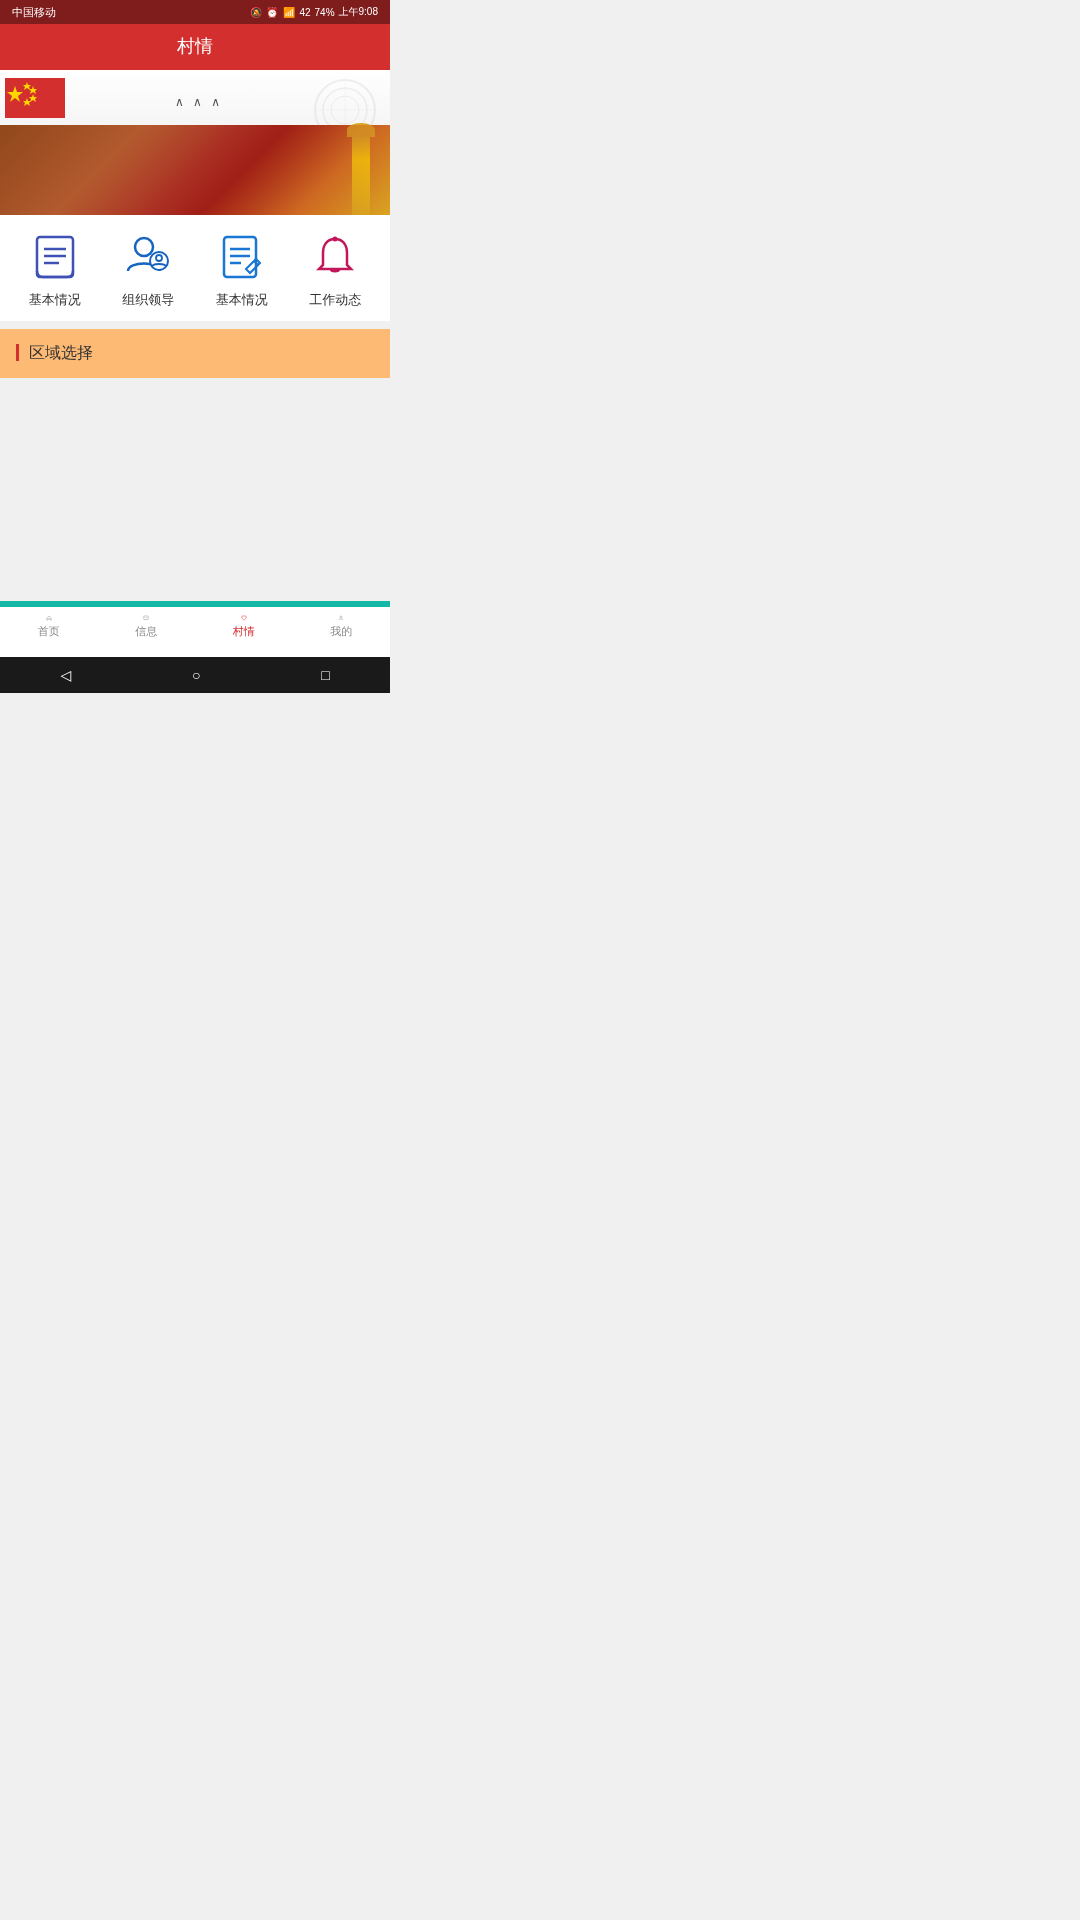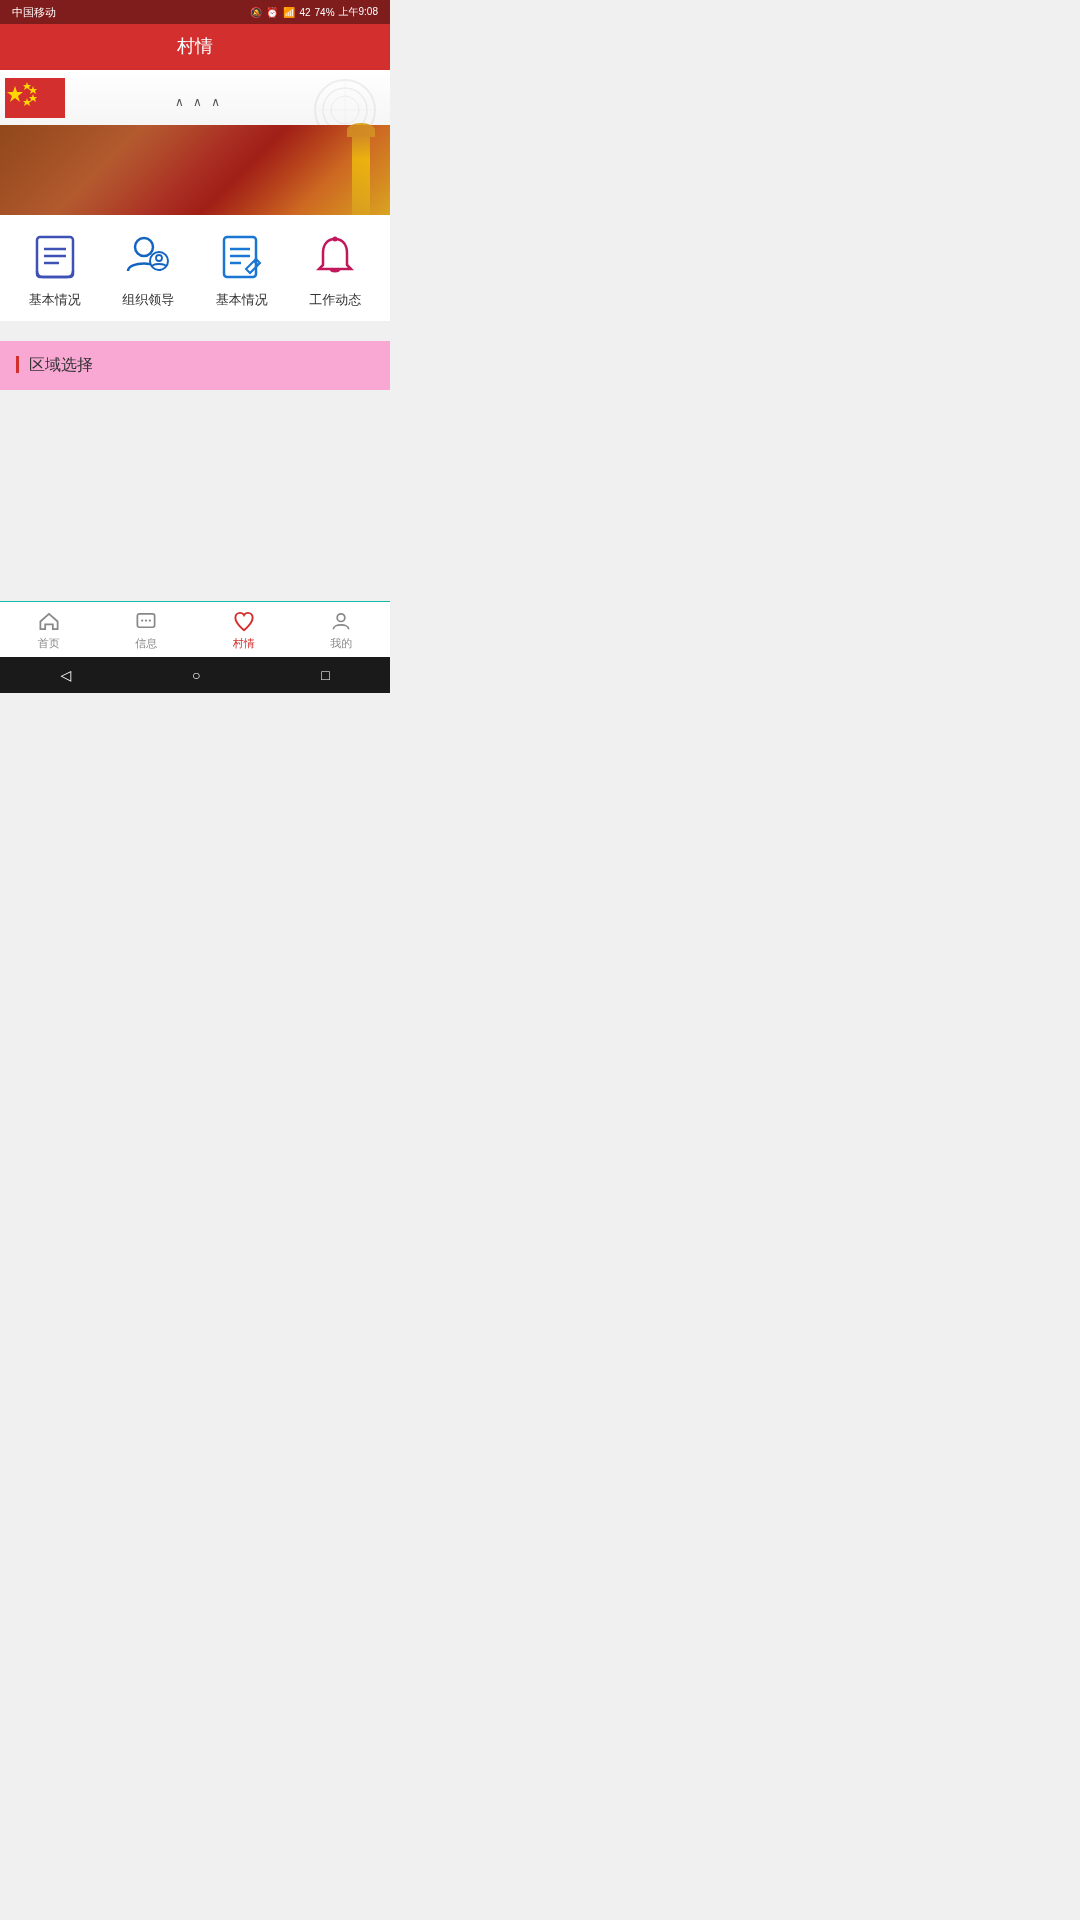--- a/index.html
+++ b/index.html
@@ -150,22 +150,22 @@
     }
 
     
     .icon-svg {
       width: 52px;
       height: 48px;
     }
 
     
     .section {
-      margin-top: 20px;
-      background: #f9a8d4;
+      margin-top: 8px;
+      background: #fdba74;
       padding: 14px 16px;
     }
 
     .section-title {
       font-size: 16px;
       color: #333;
       font-weight: 500;
       padding-left: 10px;
       border-left: 3px solid #d32f2f;
     }
@@ -177,24 +177,24 @@
       height: 340px;
     }
 
     
     .bottom-nav {
       position: absolute;
       bottom: 36px;
       left: 0;
       right: 0;
       background: white;
-      border-top: 1px solid #14b8a6;
+      border-top: 6px solid #14b8a6;
       display: flex;
       justify-content: space-around;
-      padding: 8px 0 6px;
+      padding: 8px 0 18px;
       height: 56px;
     }
 
     .nav-item {
       display: flex;
       flex-direction: column;
       align-items: center;
       gap: 3px;
       cursor: pointer;
       width: 80px;

